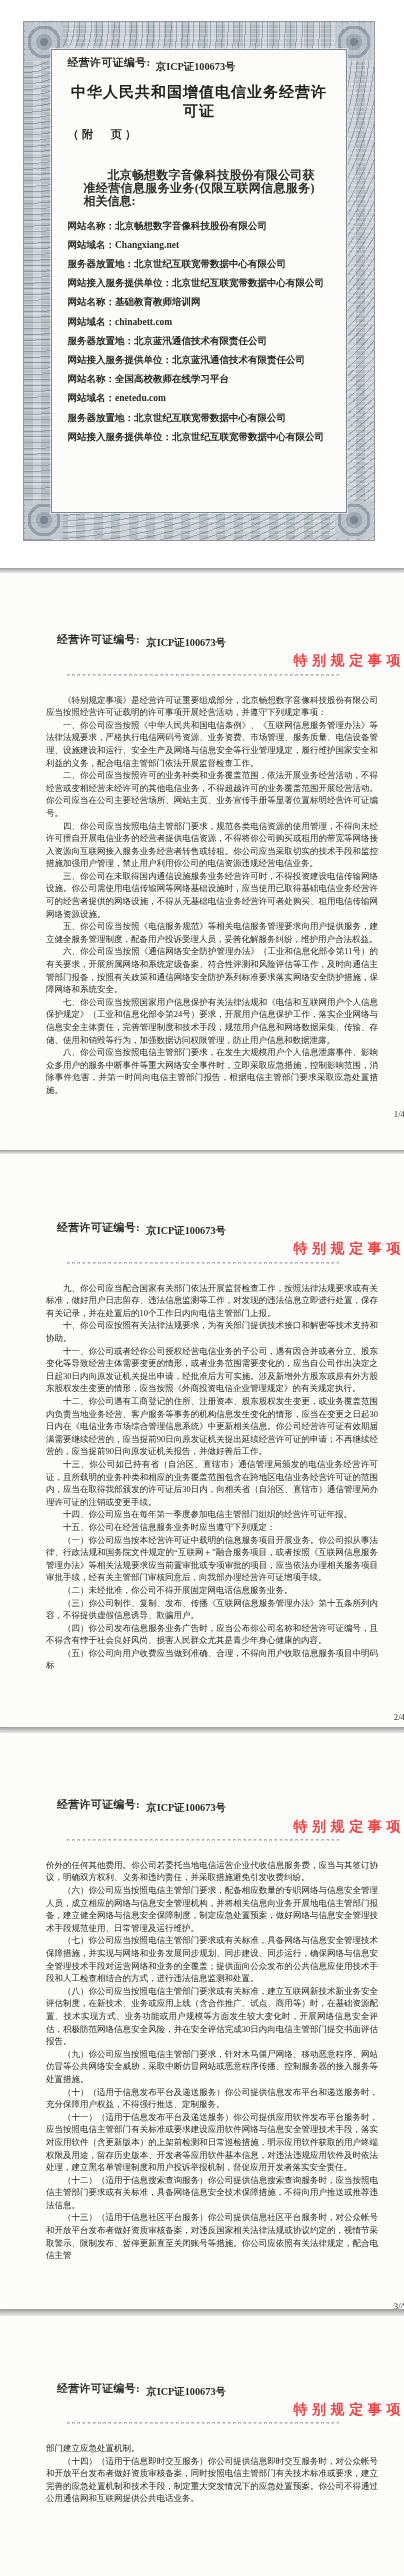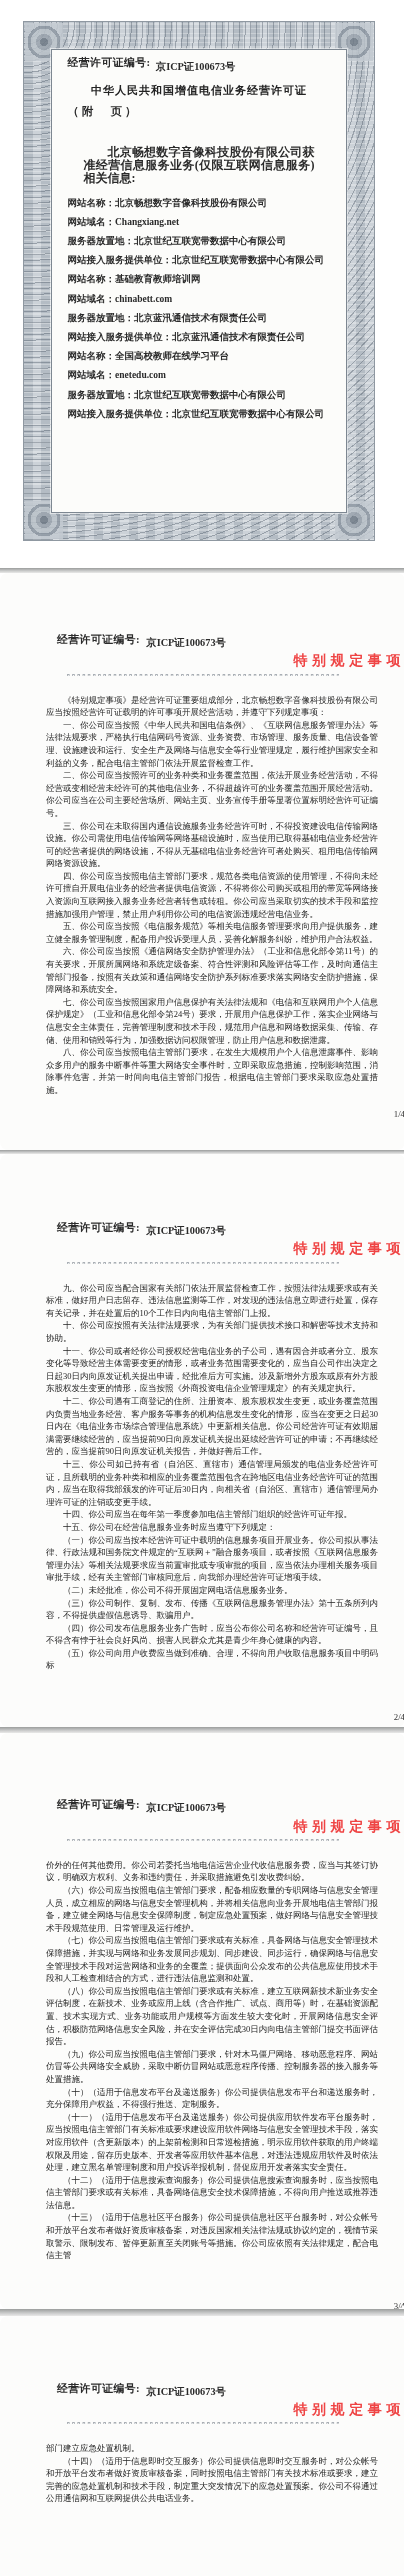--- a/index.html
+++ b/index.html
@@ -45,21 +45,21 @@
     position:relative;width:100%;height:100%;box-sizing:border-box;
     background:#fcfcfa;border:0.5px solid #7d8791;
     box-shadow:0 0 0 1px rgba(255,255,255,.55);
     padding:6.2px 15.5px 0 15.5px;
   }
   .lic-row{white-space:nowrap;}
   .lic-label{font-size:10.8px;font-weight:700;letter-spacing:0.5px;}
   .lic-no{font-size:10.3px;font-weight:700;display:inline-block;transform:translateY(3.6px);margin-left:3.1px;}
   .cert-title{
     margin:13.4px 0 0;text-align:center;
-    font-size:11px;font-weight:700;letter-spacing:1px;color:#222;
+    font-size:15px;font-weight:700;letter-spacing:1px;color:#222;
   }
   .cert-subtitle{margin-top:6.2px;text-align:left;font-size:11.3px;font-weight:700;letter-spacing:3.1px;}
   .cert-intro{margin:27px 16px 0;font-size:12px;line-height:13px;text-indent:2em;font-weight:600;text-align:justify;}
   .fields{margin-top:11.3px;}
   .field{margin:0 0 7.2px;font-size:9.5px;line-height:12px;font-weight:600;text-align:justify;}
 
   
   .sp{box-sizing:border-box;}
   #sp-a{height:577px;padding-top:60px;}
   #sp-b{height:573px;padding-top:67px;}
@@ -131,22 +131,22 @@
     <div class="sp-head">
       <span class="sp-lic-label">经营许可证编号:</span>
       <span class="sp-lic-no">京ICP证100673号</span>
     </div>
     <h2 class="sp-title">特别规定事项</h2>
     <div class="zigzag"></div>
     <div class="sp-body">
       <p>《特别规定事项》是经营许可证重要组成部分，北京畅想数字音像科技股份有限公司应当按照经营许可证载明的许可事项开展经营活动，并遵守下列规定事项：</p>
       <p>一、你公司应当按照《中华人民共和国电信条例》、《互联网信息服务管理办法》等法律法规要求，严格执行电信网码号资源、业务资费、市场管理、服务质量、电信设备管理、设施建设和运行、安全生产及网络与信息安全等行业管理规定，履行维护国家安全和利益的义务，配合电信主管部门依法开展监督检查工作。</p>
       <p>二、你公司应当按照许可的业务种类和业务覆盖范围，依法开展业务经营活动，不得经营或变相经营未经许可的其他电信业务，不得超越许可的业务覆盖范围开展经营活动。你公司应当在公司主要经营场所、网站主页、业务宣传手册等显著位置标明经营许可证编号。</p>
+      <p>四、你公司应当按照电信主管部门要求，规范各类电信资源的使用管理，不得向未经许可擅自开展电信业务的经营者提供电信资源，不得将你公司购买或租用的带宽等网络接入资源向互联网接入服务业务经营者转售或转租。你公司应当采取切实的技术手段和监控措施加强用户管理，禁止用户利用你公司的电信资源违规经营电信业务。</p>
       <p>三、你公司在未取得国内通信设施服务业务经营许可时，不得投资建设电信传输网络设施。你公司需使用电信传输网等网络基础设施时，应当使用已取得基础电信业务经营许可的经营者提供的网络设施，不得从无基础电信业务经营许可者处购买、租用电信传输网网络资源设施。</p>
-      <p>四、你公司应当按照电信主管部门要求，规范各类电信资源的使用管理，不得向未经许可擅自开展电信业务的经营者提供电信资源，不得将你公司购买或租用的带宽等网络接入资源向互联网接入服务业务经营者转售或转租。你公司应当采取切实的技术手段和监控措施加强用户管理，禁止用户利用你公司的电信资源违规经营电信业务。</p>
       <p>五、你公司应当按照《电信服务规范》等相关电信服务管理要求向用户提供服务，建立健全服务管理制度，配备用户投诉受理人员，妥善化解服务纠纷，维护用户合法权益。</p>
       <p>六、你公司应当按照《通信网络安全防护管理办法》（工业和信息化部令第11号）的有关要求，开展所属网络和系统定级备案、符合性评测和风险评估等工作，及时向通信主管部门报备，按照有关政策和通信网络安全防护系列标准要求落实网络安全防护措施，保障网络和系统安全。</p>
       <p>七、你公司应当按照国家用户信息保护有关法律法规和《电信和互联网用户个人信息保护规定》（工业和信息化部令第24号）要求，开展用户信息保护工作，落实企业网络与信息安全主体责任，完善管理制度和技术手段，规范用户信息和网络数据采集、传输、存储、使用和销毁等行为，加强数据访问权限管理，防止用户信息和数据泄露。</p>
       <p>八、你公司应当按照电信主管部门要求，在发生大规模用户个人信息泄露事件、影响众多用户的服务中断事件等重大网络安全事件时，立即采取应急措施，控制影响范围，消除事件危害，并第一时间向电信主管部门报告，根据电信主管部门要求采取应急处置措施。</p>
     </div>
     <div class="page-no">1/4</div>
   </section>
 
   <div class="page-sep sep-b"></div>
 

